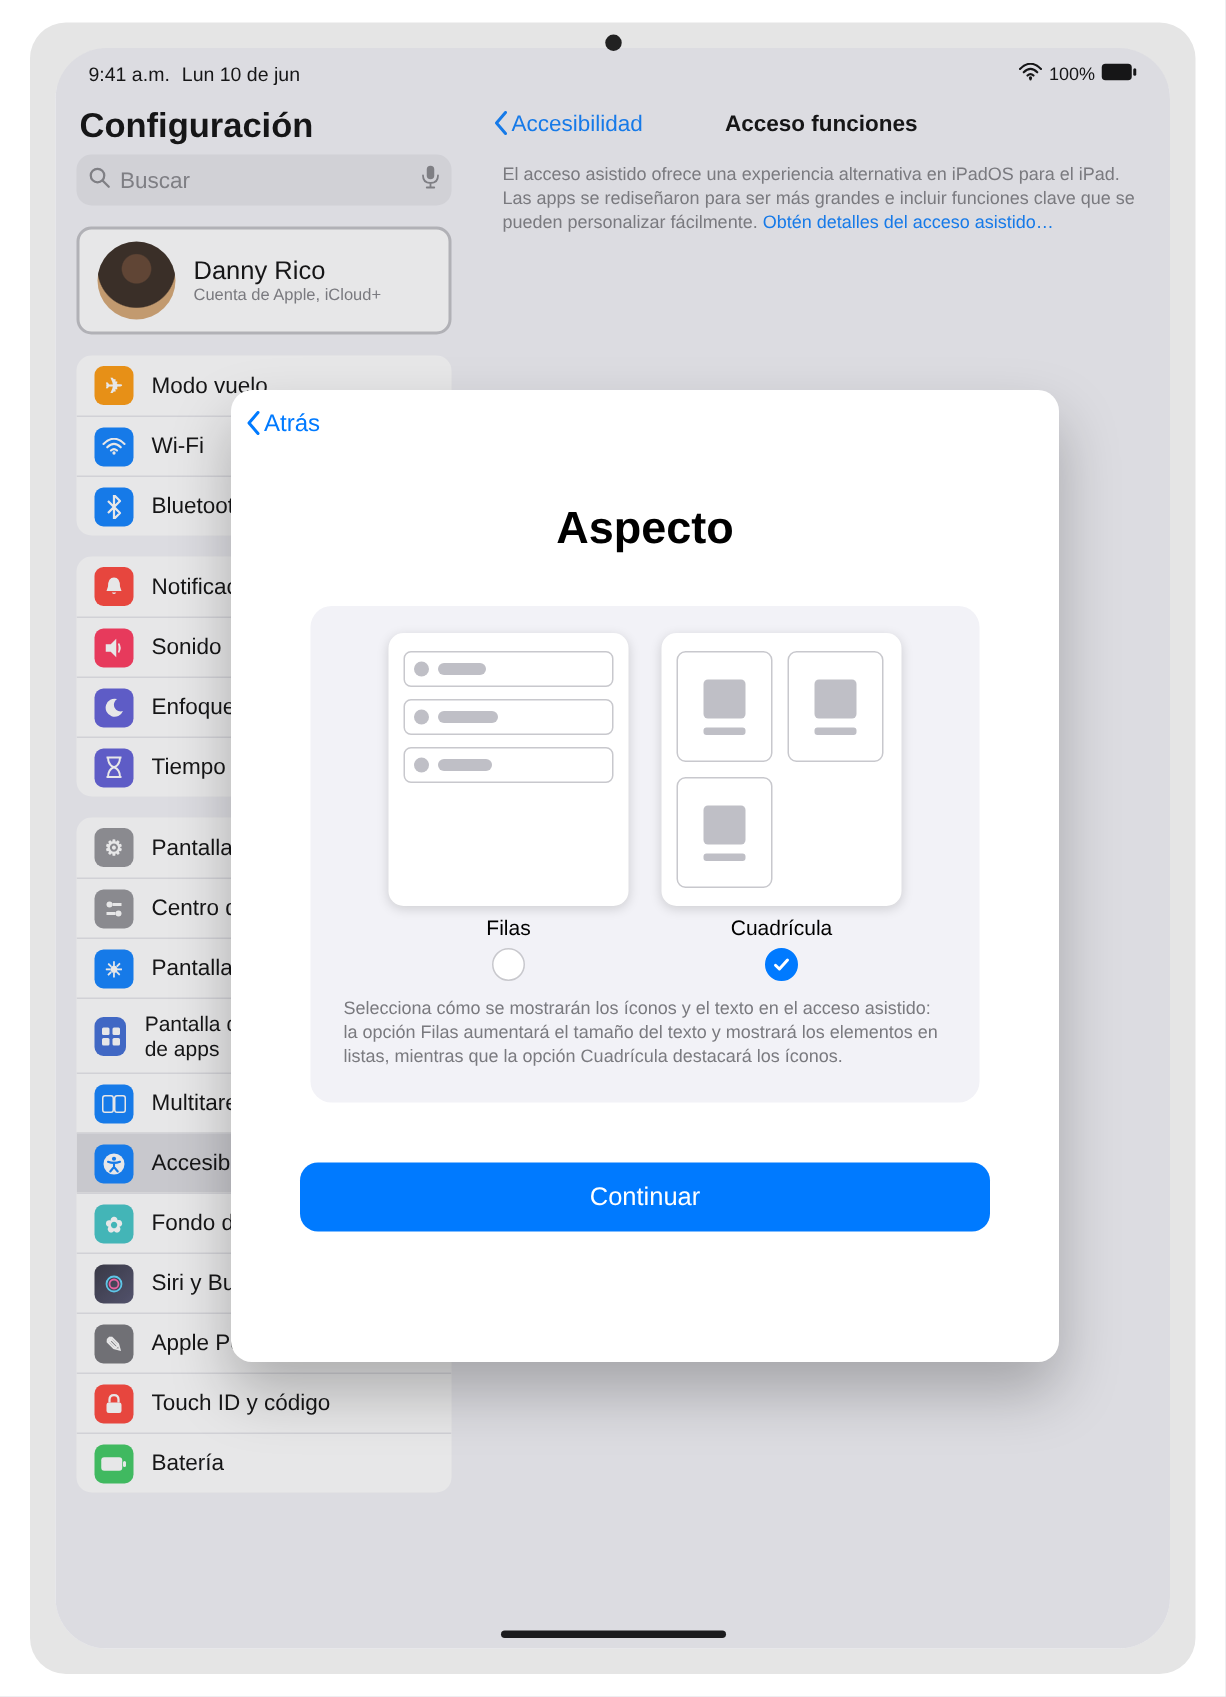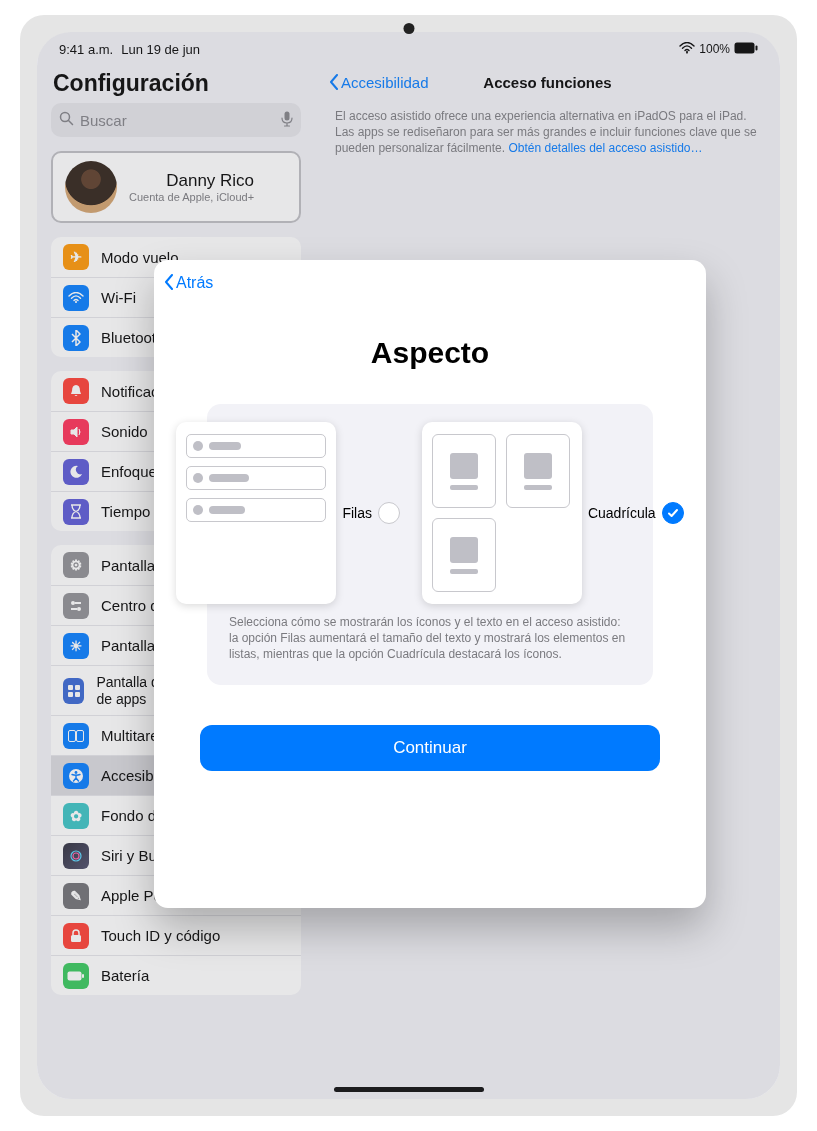--- a/index.html
+++ b/index.html
@@ -98,21 +98,20 @@
 
   .profile-card {
     display:flex;
     align-items:center;
     gap:12px;
     background:#fff;
     border-radius:10px;
     padding:8px 12px;
     margin-bottom:14px;
     border: 2px solid #bdbdc2;
-    text-align: right;
   }
   .avatar {
     width:52px; height:52px; border-radius:50%;
     background: radial-gradient(circle at 50% 35%, #5b3a25 0 22%, #2d1f15 24% 60%, #d2a16c 62% 100%);
   }
   .profile-name { font-size:17px; font-weight:500; }
   .profile-sub  { font-size:11px; color:#7a7a7f; }
 
   .list-group {
     background:#fff;
@@ -198,21 +197,21 @@
     border-radius:14px;
     padding:18px 20px 22px 20px;
   }
   .option-row {
     display:flex;
     gap:22px;
     justify-content:center;
   }
   .option {
     display:flex;
-    flex-direction:row;
+    flex-direction:column;
     align-items:center;
     gap:6px;
   }
   .preview {
     width:160px; height:182px;
     background:#fff;
     border-radius:10px;
     box-shadow: 0 2px 8px rgba(0,0,0,.15);
     padding:12px 10px;
   }
@@ -291,21 +290,21 @@
 </head>
 <body>
 
 <div class="device">
   <div class="camera"></div>
   <div class="screen">
 
     <div class="status-bar">
       <div class="status-left">
         <span>9:41 a.m.</span>
-        <span>Lun 19 de jun</span>
+        <span>Lun 10 de jun</span>
       </div>
       <div class="status-right">
         <span>
           <svg width="16" height="12" viewBox="0 0 16 12">
               <path d="M8 11 L8 11 M1 4 Q8 -3 15 4 M3.5 6.2 Q8 1.6 12.5 6.2 M6 8.4 Q8 6.4 10 8.4" stroke="#000" stroke-width="1.4" fill="none" stroke-linecap="round"></path>
               <circle cx="8" cy="10" r="1.1" fill="#000"></circle>
             </svg>
         </span>
         <span>100%</span>
         <span>

